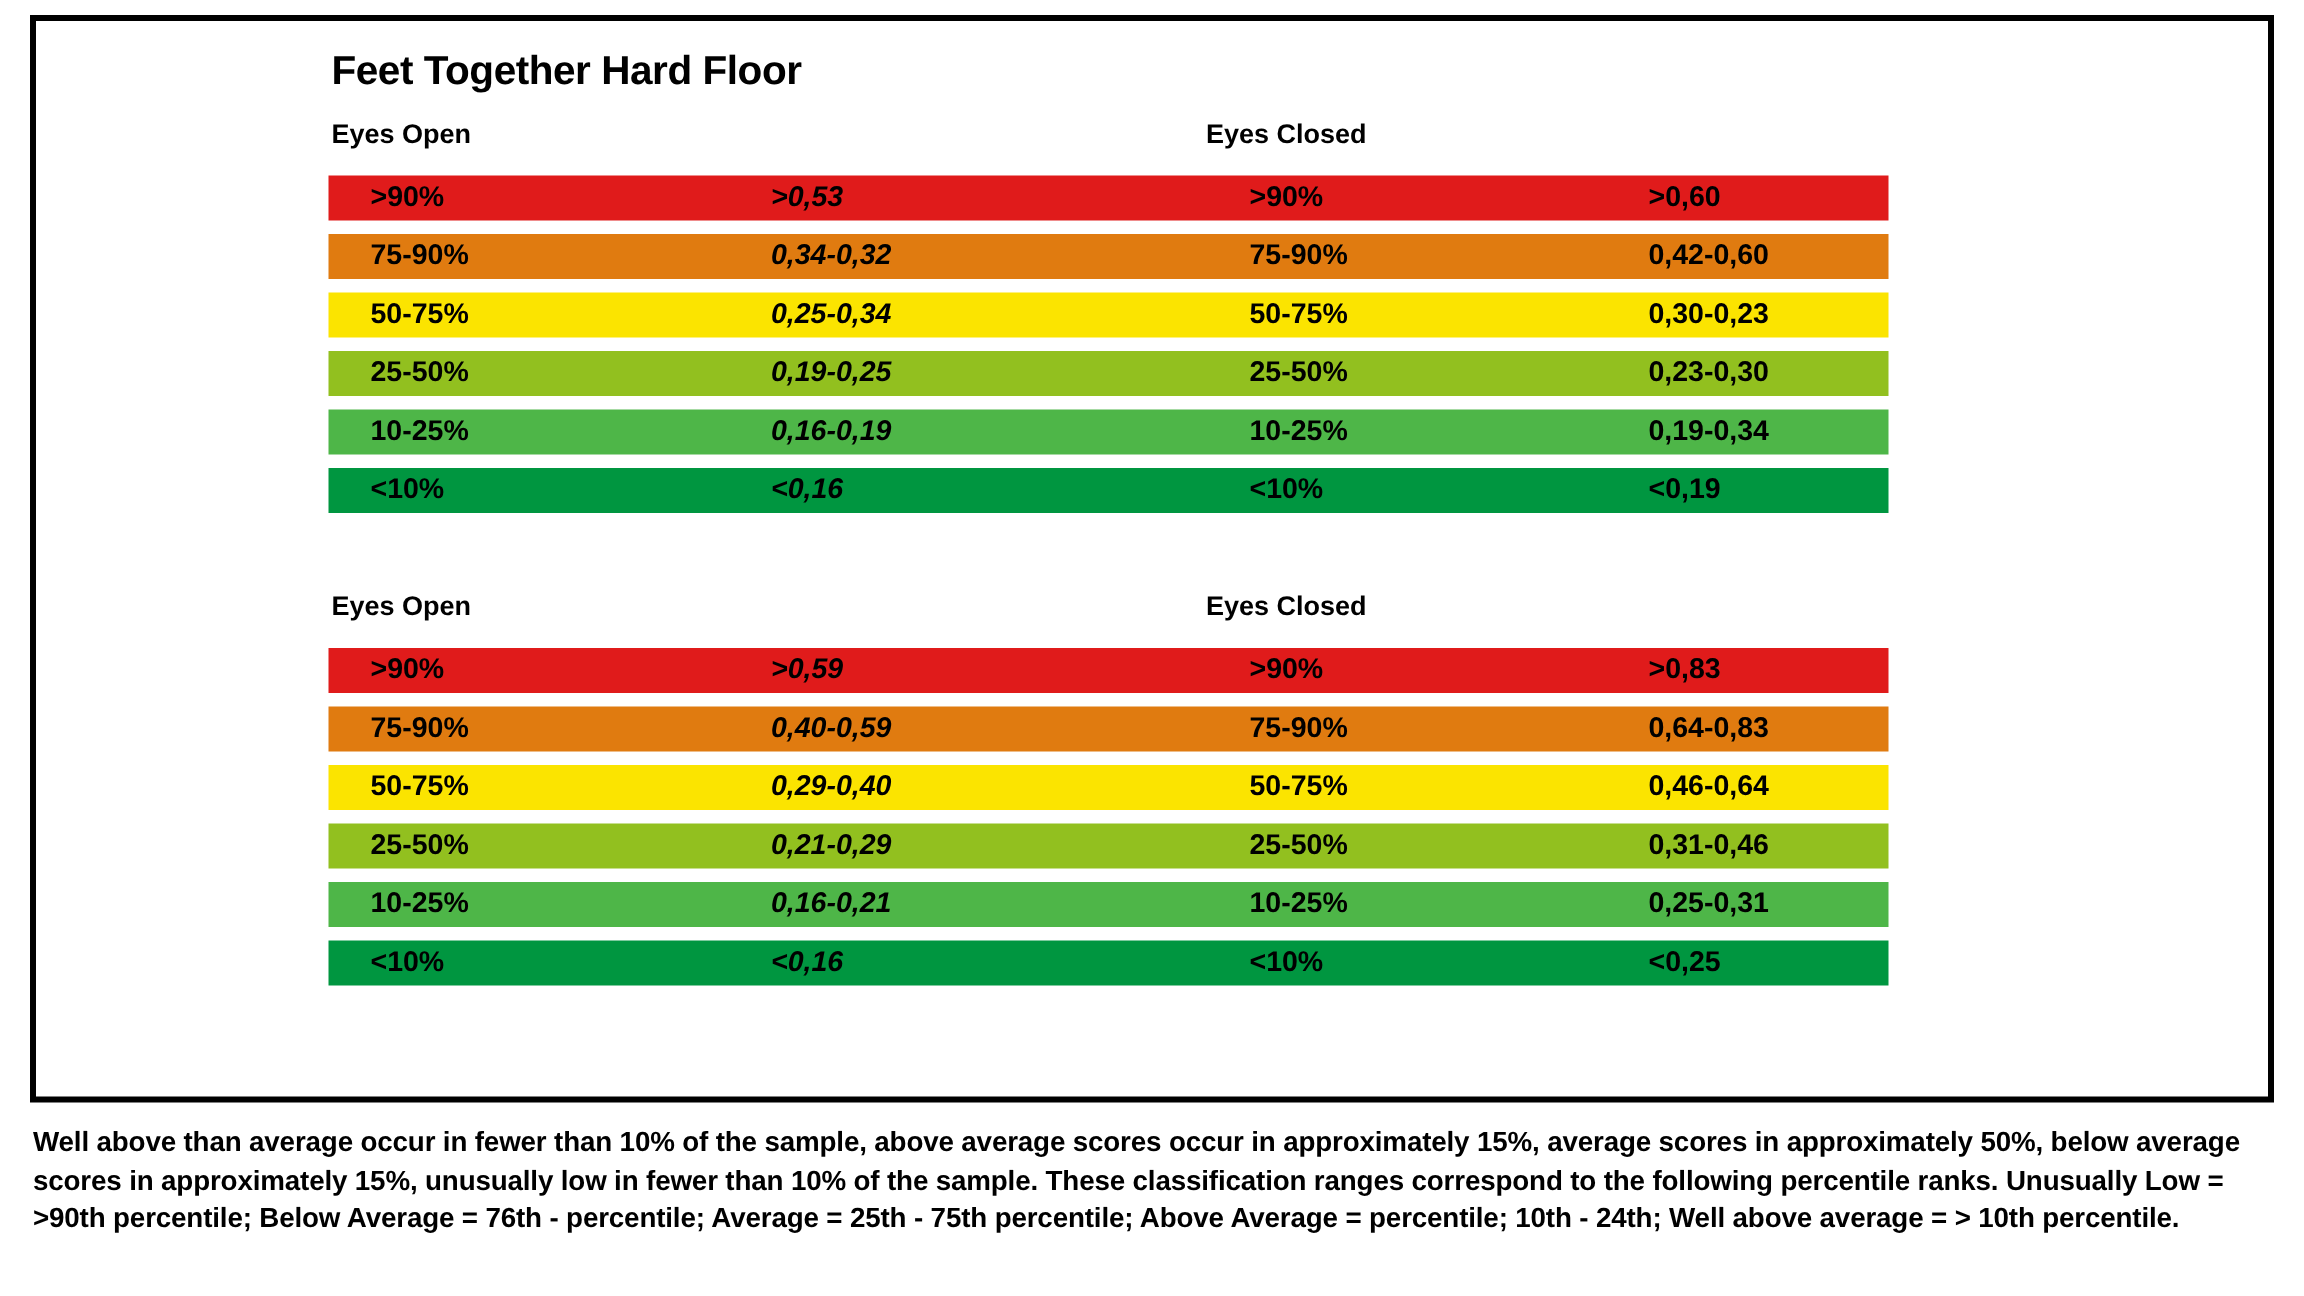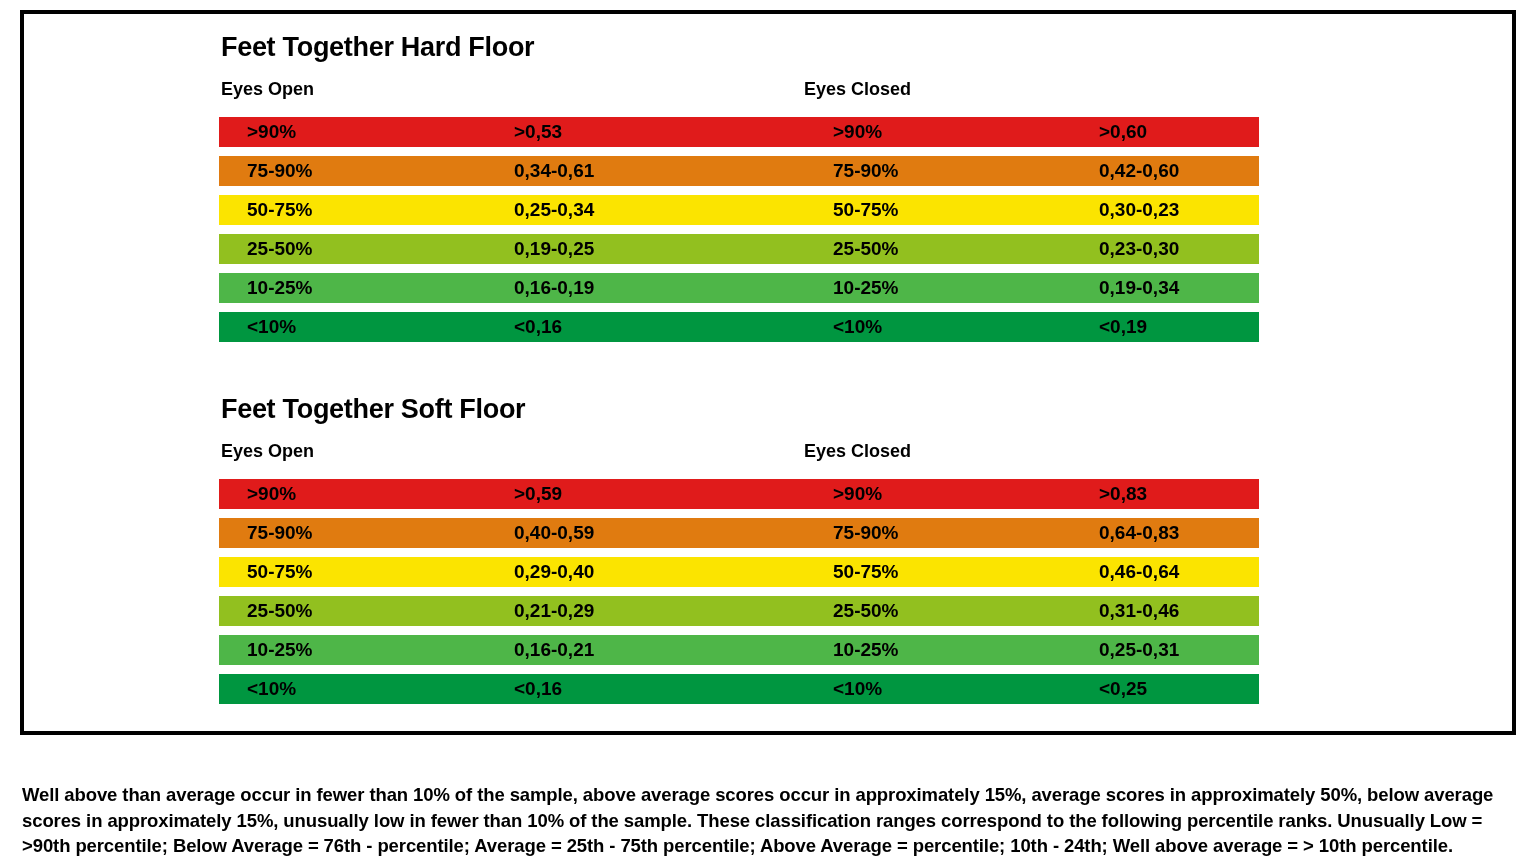--- a/index.html
+++ b/index.html
@@ -75,34 +75,33 @@
     position: absolute;
     top: 0;
     height: 30px;
     line-height: 30px;
     font-size: 19px;
     font-weight: bold;
     color: #000000;
     white-space: nowrap;
   }
   .c1 { left: 28px; }
-  .c2 { left: 295px; }
+  .c2 { left: 295px; font-style: italic; }
   .c3 { left: 614px; }
   .c4 { left: 880px; }
 
   .footnote {
     position: absolute;
     left: 22px;
     top: 748px;
     width: 1492px;
     font-size: 18.5px;
     font-weight: bold;
     line-height: 1.38;
     letter-spacing: -0.1px;
-    margin-top: 34px;
   }
 </style>
 </head>
 <body>
 
 <div class="page">
 
   <div class="panel">
 
     <div class="section section-hard">
@@ -115,21 +114,21 @@
 
       <div class="rows">
         <div class="row" style="background:#e01b1b">
           <span class="cell c1">&gt;90%</span>
           <span class="cell c2">&gt;0,53</span>
           <span class="cell c3">&gt;90%</span>
           <span class="cell c4">&gt;0,60</span>
         </div>
         <div class="row" style="background:#e07b10">
           <span class="cell c1">75-90%</span>
-          <span class="cell c2">0,34-0,61</span>
+          <span class="cell c2">0,34-0,32</span>
           <span class="cell c3">75-90%</span>
           <span class="cell c4">0,42-0,60</span>
         </div>
         <div class="row" style="background:#fbe400">
           <span class="cell c1">50-75%</span>
           <span class="cell c2">0,25-0,34</span>
           <span class="cell c3">50-75%</span>
           <span class="cell c4">0,30-0,23</span>
         </div>
         <div class="row" style="background:#92c01f">
@@ -147,21 +146,20 @@
         <div class="row" style="background:#009640">
           <span class="cell c1">&lt;10%</span>
           <span class="cell c2">&lt;0,16</span>
           <span class="cell c3">&lt;10%</span>
           <span class="cell c4">&lt;0,19</span>
         </div>
       </div>
     </div>
 
     <div class="section section-soft">
-      <div class="section-title">Feet Together Soft Floor</div>
 
       <div class="col-headers">
         <div class="col-header left">Eyes Open</div>
         <div class="col-header right">Eyes Closed</div>
       </div>
 
       <div class="rows">
         <div class="row" style="background:#e01b1b">
           <span class="cell c1">&gt;90%</span>
           <span class="cell c2">&gt;0,59</span>

